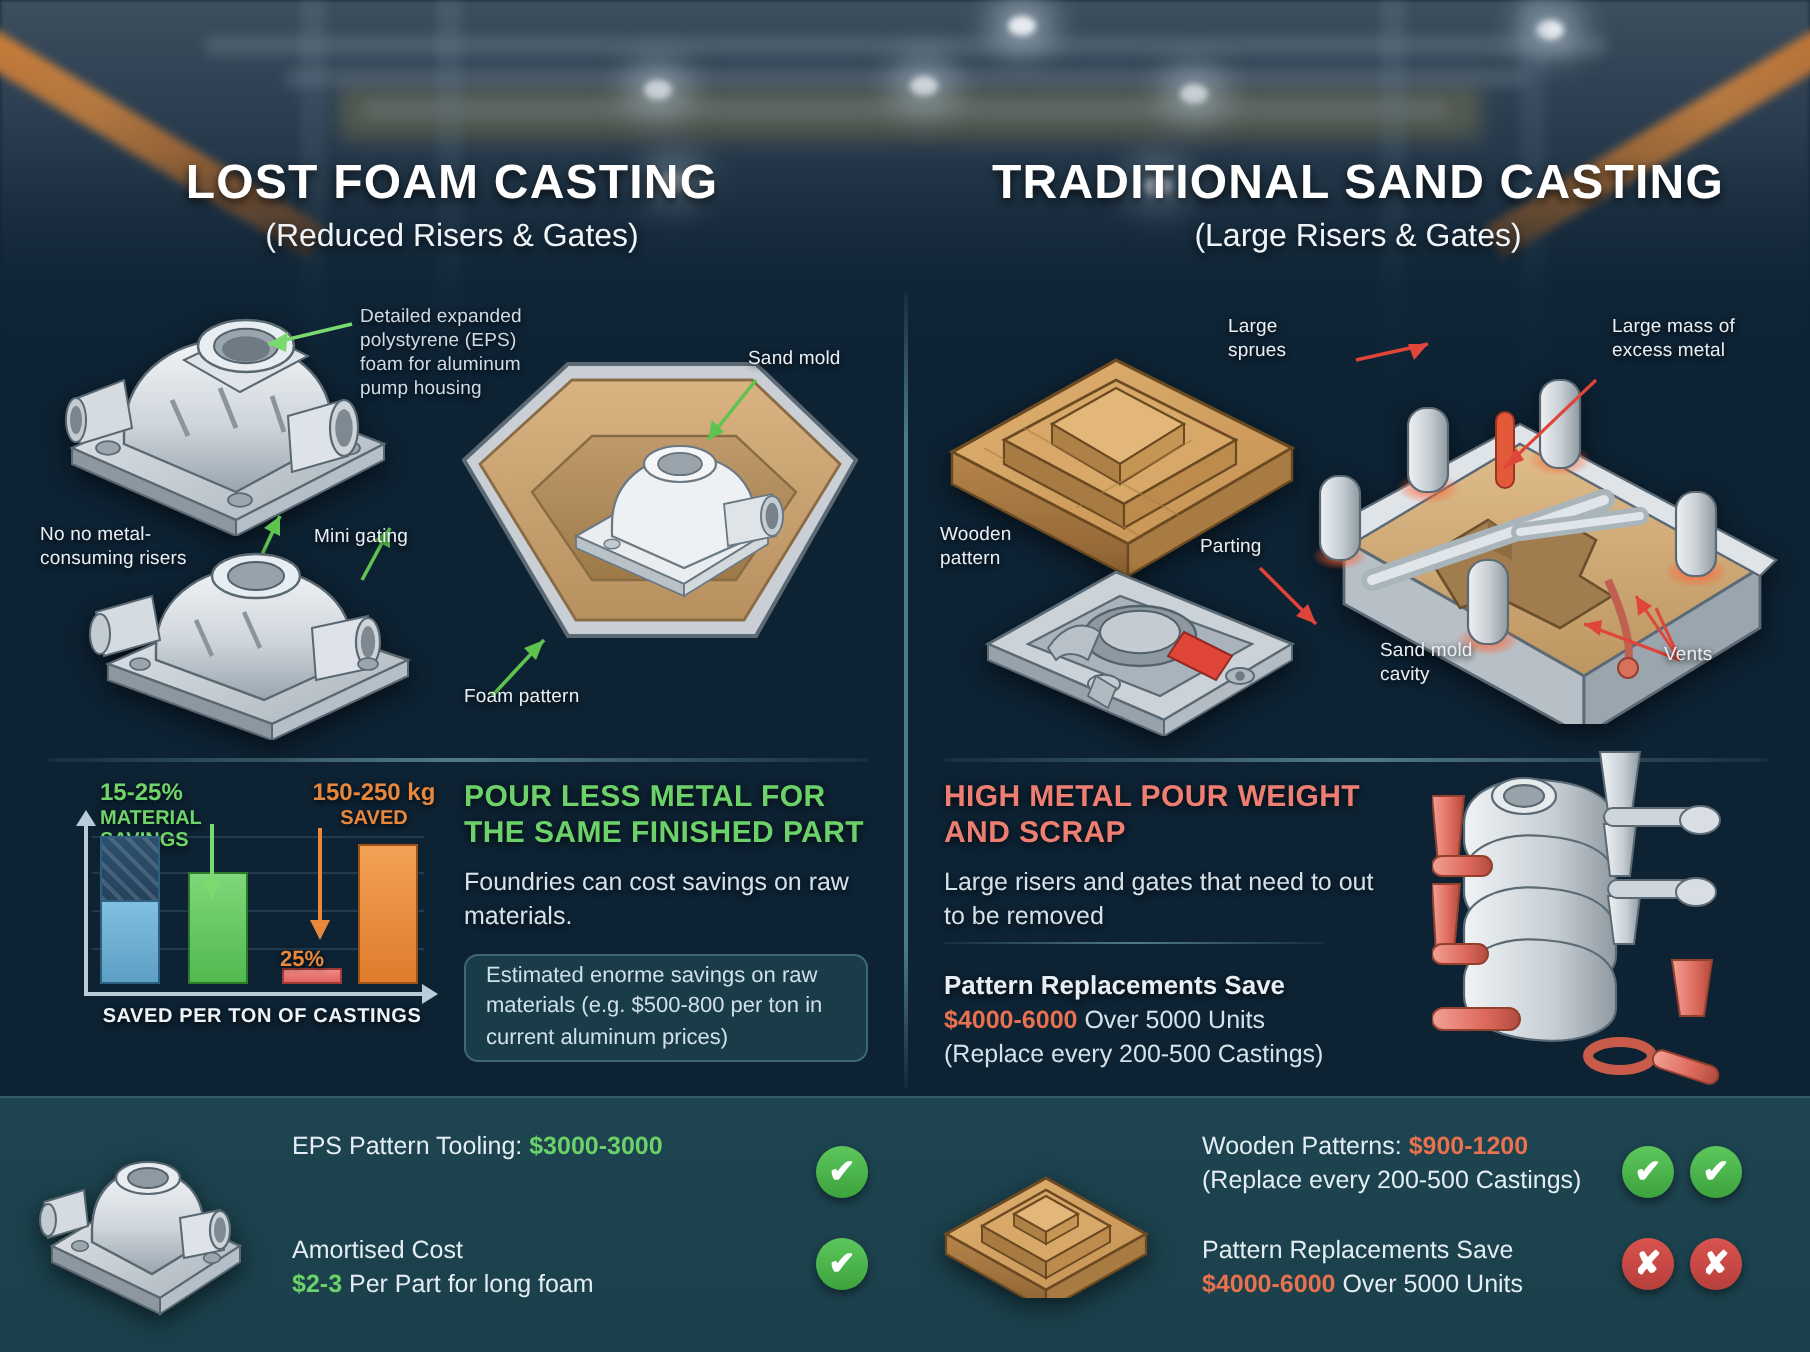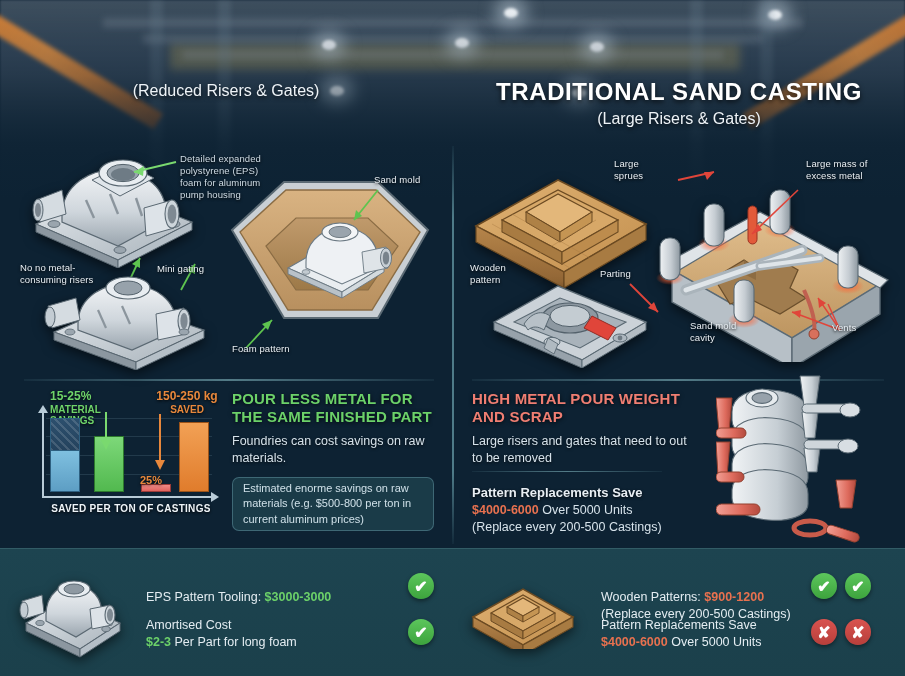--- a/index.html
+++ b/index.html
@@ -156,21 +156,21 @@
   
   .bottombar {
     position: absolute; left: 0; top: 548px; width: 905px; height: 128px;
     background: linear-gradient(180deg,#1d4450,#1b404b);
     border-top: 1px solid rgba(130,190,200,.22);
   }
   .bb-col { position: absolute; top: 0; height: 128px; }
   .bb-col.left  { left: 0;   width: 452px; }
   .bb-col.right { left: 453px; width: 452px; }
   .bb-text { position: absolute; font-size: 12.5px; color: #e4edf2; line-height: 1.35; }
-  .bb-row1 { top: 40px; }
+  .bb-row1 { top: 16px; }
   .bb-row2 { top: 68px; }
   .badge {
     position: absolute; width: 26px; height: 26px; border-radius: 50%;
     display: flex; align-items: center; justify-content: center;
     font-size: 16px; font-weight: bold; color: #ffffff;
     box-shadow: 0 2px 4px rgba(0,0,0,.45);
   }
   .badge.ok  { background: linear-gradient(180deg,#5cc65c,#3da33d); }
   .badge.bad { background: linear-gradient(180deg,#d9534f,#b73f3b); }
 </style>
@@ -197,20 +197,21 @@
     <div class="bd-col" style="left:218px;"></div>
     <div class="bd-col" style="left:690px;"></div>
     <div class="bd-col" style="left:760px;"></div>
     <div class="bd-beamL"></div>
     <div class="bd-beamR"></div>
     <div class="bd-fade"></div>
   </div>
 
   <div class="headings">
     <div class="col-head left">
+      <div class="col-title">LOST FOAM CASTING</div>
       <div class="col-sub">(Reduced Risers &amp; Gates)</div>
     </div>
     <div class="col-head right">
       <div class="col-title">TRADITIONAL SAND CASTING</div>
       <div class="col-sub">(Large Risers &amp; Gates)</div>
     </div>
   </div>
 
   <div class="vdivider"></div>
   <div class="hdivider left"></div>

